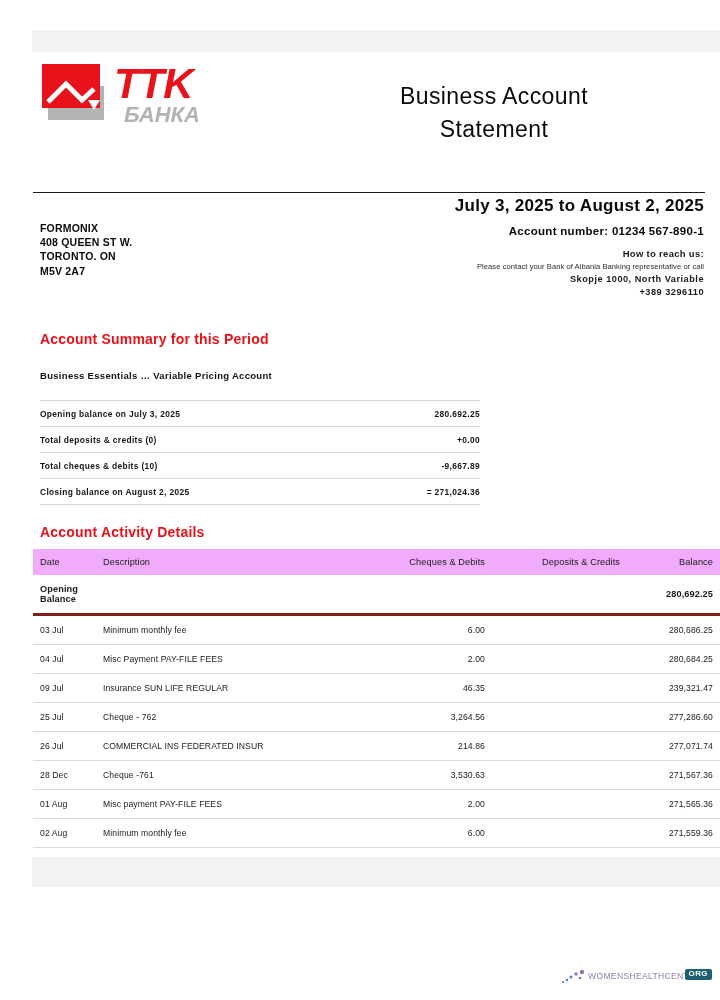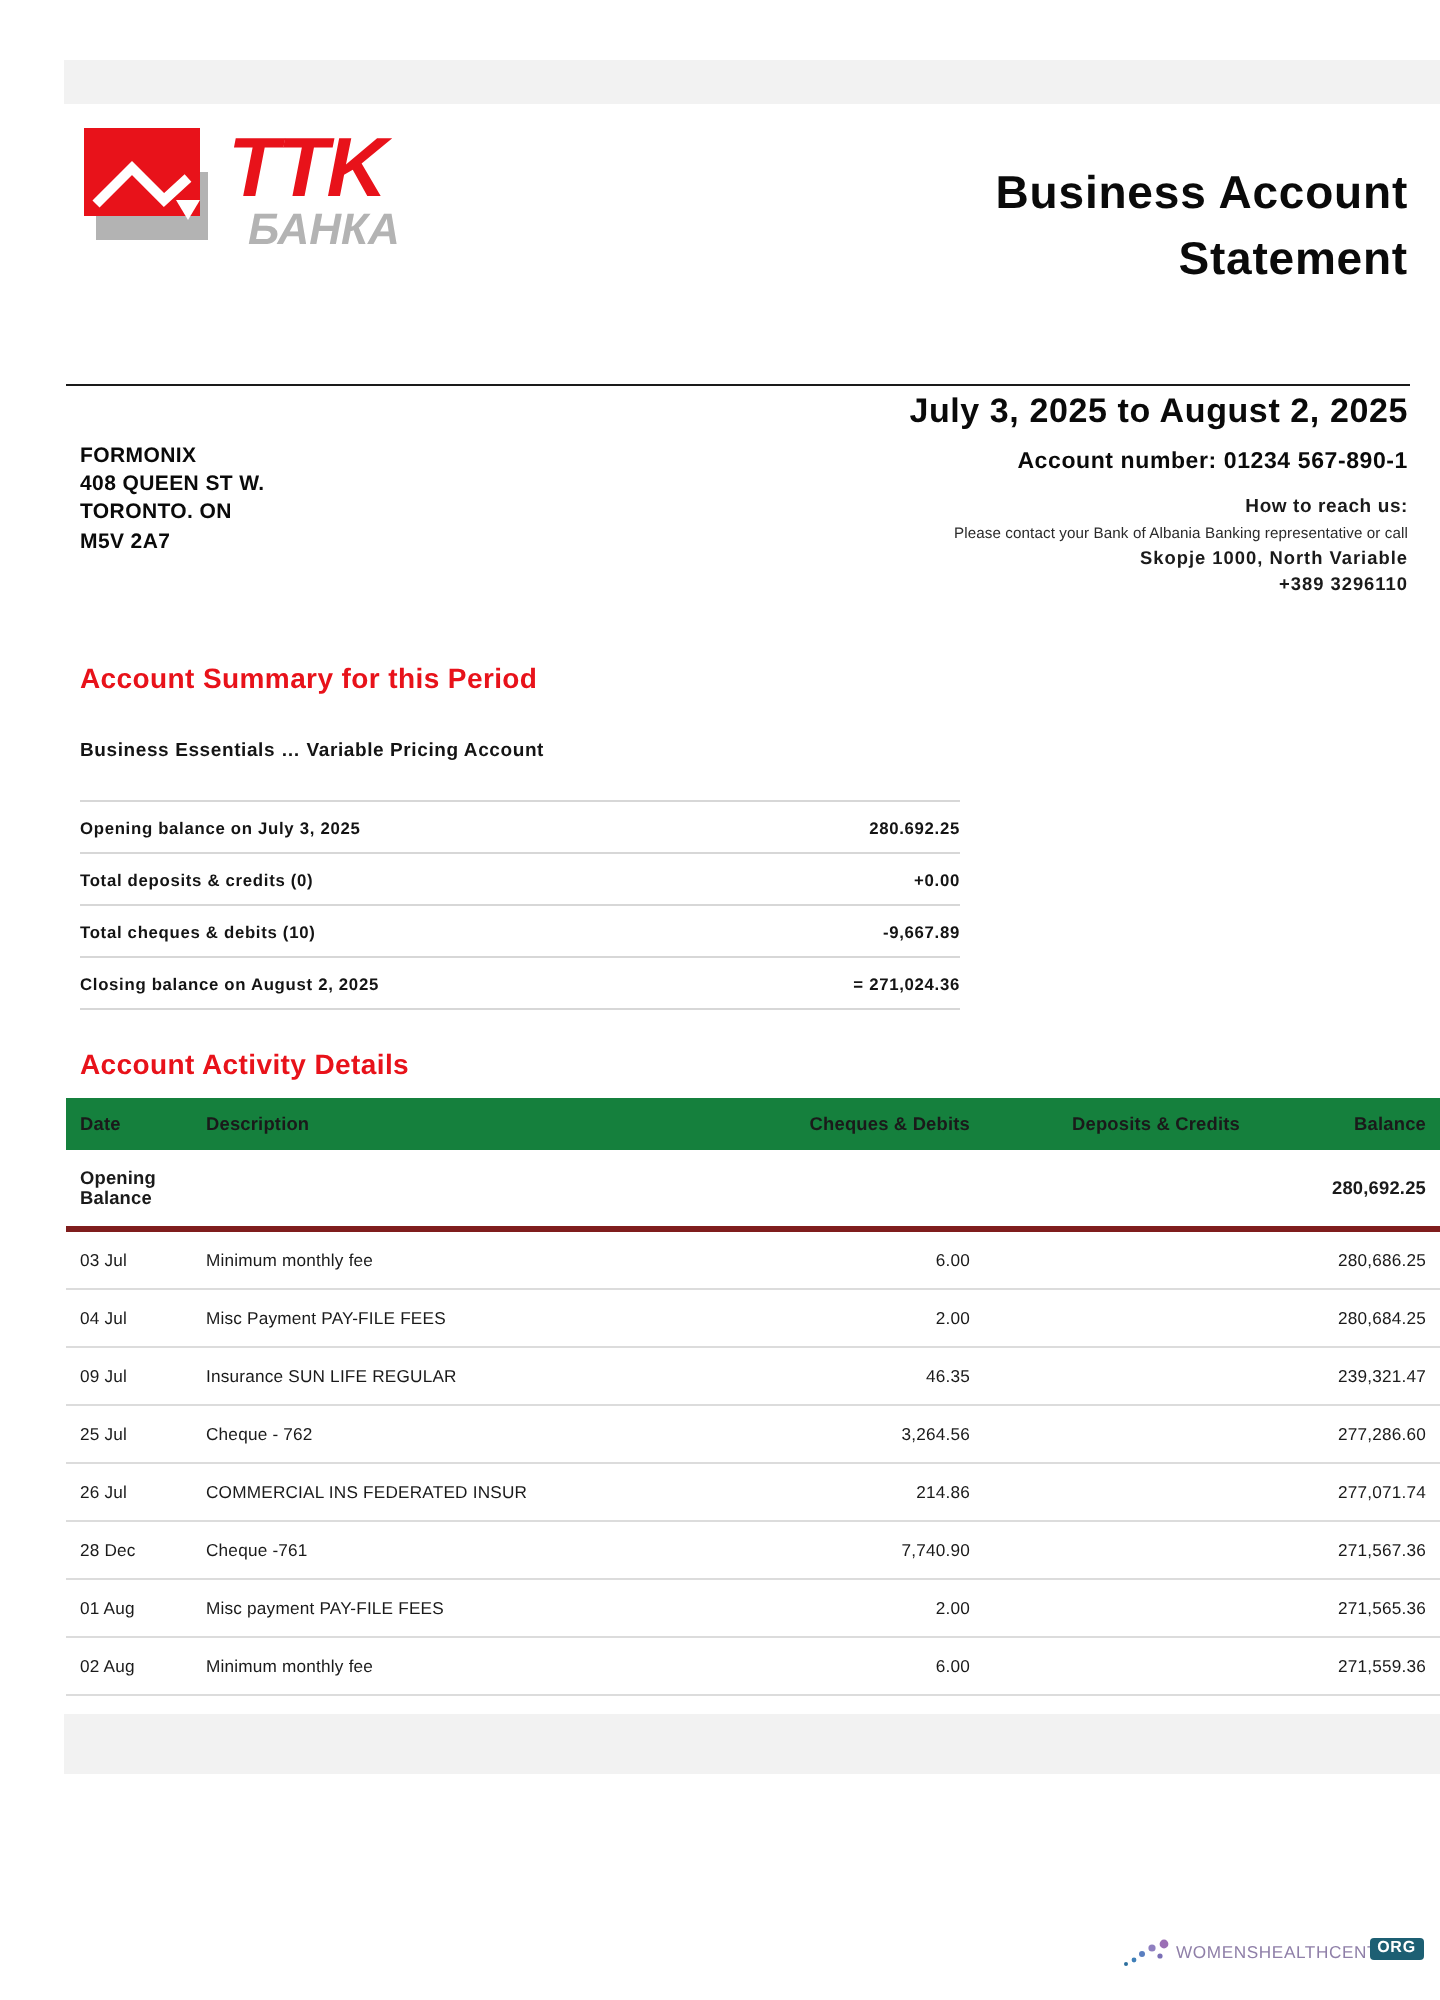--- a/index.html
+++ b/index.html
@@ -55,23 +55,23 @@
     top: -2px;
     width: 130px;
     height: 72px;
   }
 
   .doc-title {
     position: absolute;
     right: 16px;
     top: 28px;
     width: 420px;
-    text-align: right;
+    text-align: center;
     font-size: 23px;
-    font-weight: bold;
+    font-weight: normal;
     letter-spacing: 0.4px;
     line-height: 33px;
     color: #0a0a0a;
   }
 
   
   .hr-main {
     position: absolute;
     left: 33px;
     top: 192px;
@@ -188,23 +188,23 @@
   
   .activity {
     position: absolute;
     left: 33px;
     top: 549px;
     width: 687px;
     border-collapse: collapse;
     table-layout: fixed;
   }
   .activity th {
-    background: #15803d;
+    background: #f0abfc;
     font-size: 9.2px;
-    font-weight: bold;
+    font-weight: normal;
     color: #1a1a1a;
     padding: 8px 0 8px 0;
     text-align: left;
     letter-spacing: 0.1px;
   }
   .activity th.r, .activity td.r { text-align: right; }
   .activity td {
     font-size: 8.6px;
     color: #1a1a1a;
     padding: 9px 0 9px 0;
@@ -395,21 +395,21 @@
       <tr>
         <td>26 Jul</td>
         <td>COMMERCIAL INS FEDERATED INSUR</td>
         <td class="r">214.86</td>
         <td class="r"></td>
         <td class="r">277,071.74</td>
       </tr>
       <tr>
         <td>28 Dec</td>
         <td>Cheque -761</td>
-        <td class="r">7,740.90</td>
+        <td class="r">3,530.63</td>
         <td class="r"></td>
         <td class="r">271,567.36</td>
       </tr>
       <tr>
         <td>01 Aug</td>
         <td>Misc payment PAY-FILE FEES</td>
         <td class="r">2.00</td>
         <td class="r"></td>
         <td class="r">271,565.36</td>
       </tr>

